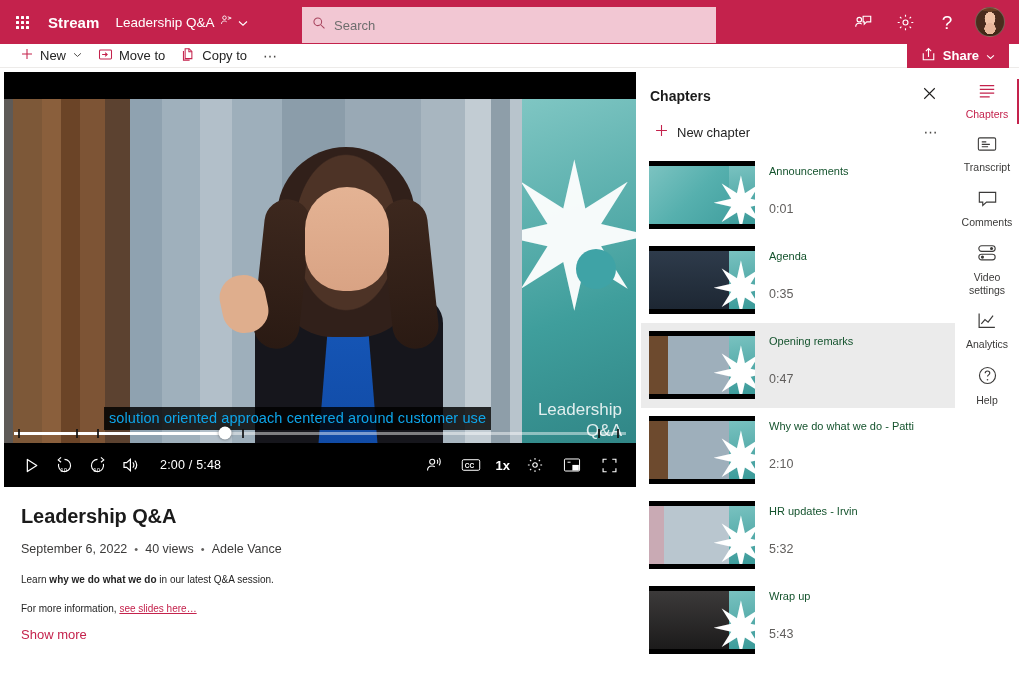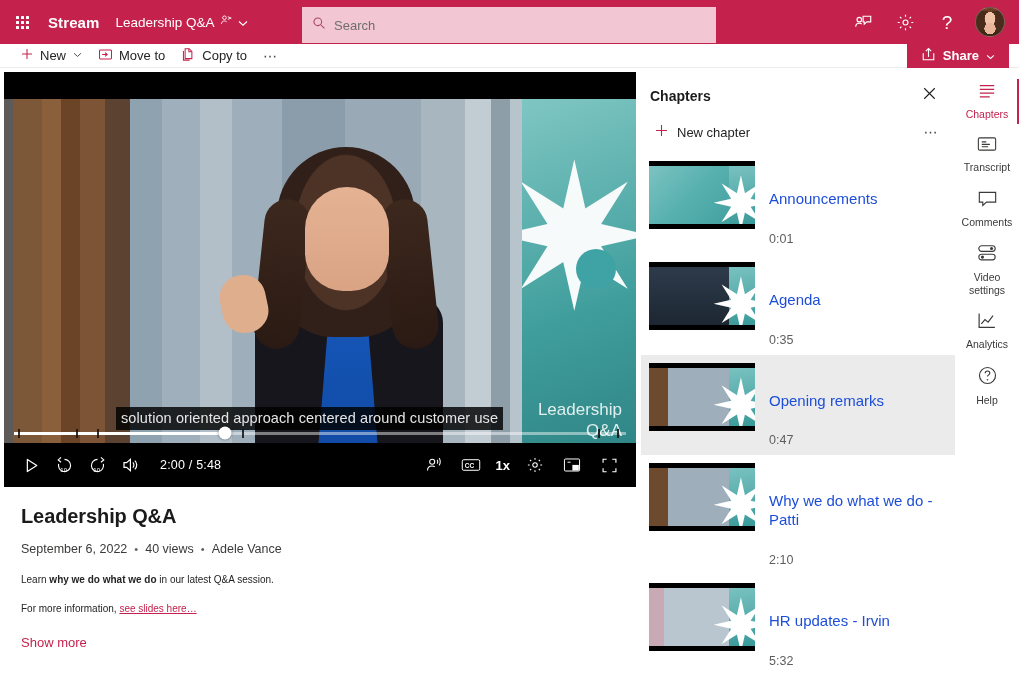--- a/index.html
+++ b/index.html
@@ -191,22 +191,22 @@
     background: linear-gradient(#1657b8, #0f47a0);
     clip-path: polygon(22% 0, 78% 0, 100% 100%, 0 100%);
   }
   .spk-hand {
     position:absolute; left: -28px; top: 128px; width: 46px; height: 58px;
     background: #dfae8d; border-radius: 22px;
     transform: rotate(-12deg);
   }
 
   .caption {
-    position: absolute; left: 112px; bottom: 57px;
-    background: rgba(0,0,0,.82); color: #e5e5e5;
+    position: absolute; left: 100px; bottom: 57px;
+    background: rgba(0,0,0,.82); color: #0ea5e9;
     font-size: 14.5px; padding: 3px 5px 4px;
     white-space: nowrap; letter-spacing: .1px;
   }
 
   
   .progress-row {
     position: absolute; left: 0; right: 0; bottom: 44px;
     height: 20px; display: flex; align-items: center;
     padding: 0 10px; cursor: pointer;
   }
@@ -254,21 +254,21 @@
   .details { padding: 18px 16px 0 17px; }
   .vid-title { font-size: 20px; font-weight: bold; color: #1b1b1b; letter-spacing: -.1px;}
   .meta-row {
     margin-top: 14px; font-size: 12.5px; color: #3b3a39;
     display: flex; align-items: center; gap: 7px;
   }
   .meta-dot { color: #605e5c; font-size: 11px; }
   .desc-line { margin-top: 18px; font-size: 10px; color: #242424; }
   .desc-line b { font-weight: bold; }
   .link { color: #c4224c; cursor: pointer; text-decoration: underline; }
-  .show-more { margin-top: 21px; font-size: 13px; color: #c4224c; cursor: pointer; }
+  .show-more { margin-top: 13px; font-size: 13px; color: #c4224c; cursor: pointer; }
 
   
   .chapters-panel {
     width: 315px;
     background: #fff;
     border-left: 1px solid #ffffff;
     display: flex; flex-direction: column;
     overflow: hidden;
   }
   .cp-head {
@@ -301,23 +301,22 @@
     background: #000; position: relative; overflow: hidden;
   }
   .thumb-inner { position: absolute; left:0; right:0; top: 5px; bottom: 5px; overflow: hidden;}
   .thumb-teal {
     position:absolute; right:0; top:0; bottom:0; width: 25%;
     background: linear-gradient(170deg,#79c2c0,#3a9a99);
   }
   .thumb-star { position:absolute; color:#fff; right:-16px; top:2px; font-size:72px; line-height:1; }
   .ch-text { padding-top: 4px; min-width: 0; }
   .ch-name {
-    font-size: 15px; color: #1d4ed8; line-height: 1.25;
+    font-size: 11px; color: #14532d; line-height: 1.25;
     word-break: break-word;
-    margin-top: 25px;
   }
   .ch-time { font-size: 12.5px; color: #605e5c; margin-top: 23px; }
 
   
   .rail {
     width: 64px; flex: none;
     background: #fff;
     display: flex; flex-direction: column; align-items: center;
     padding-top: 7px;
   }

